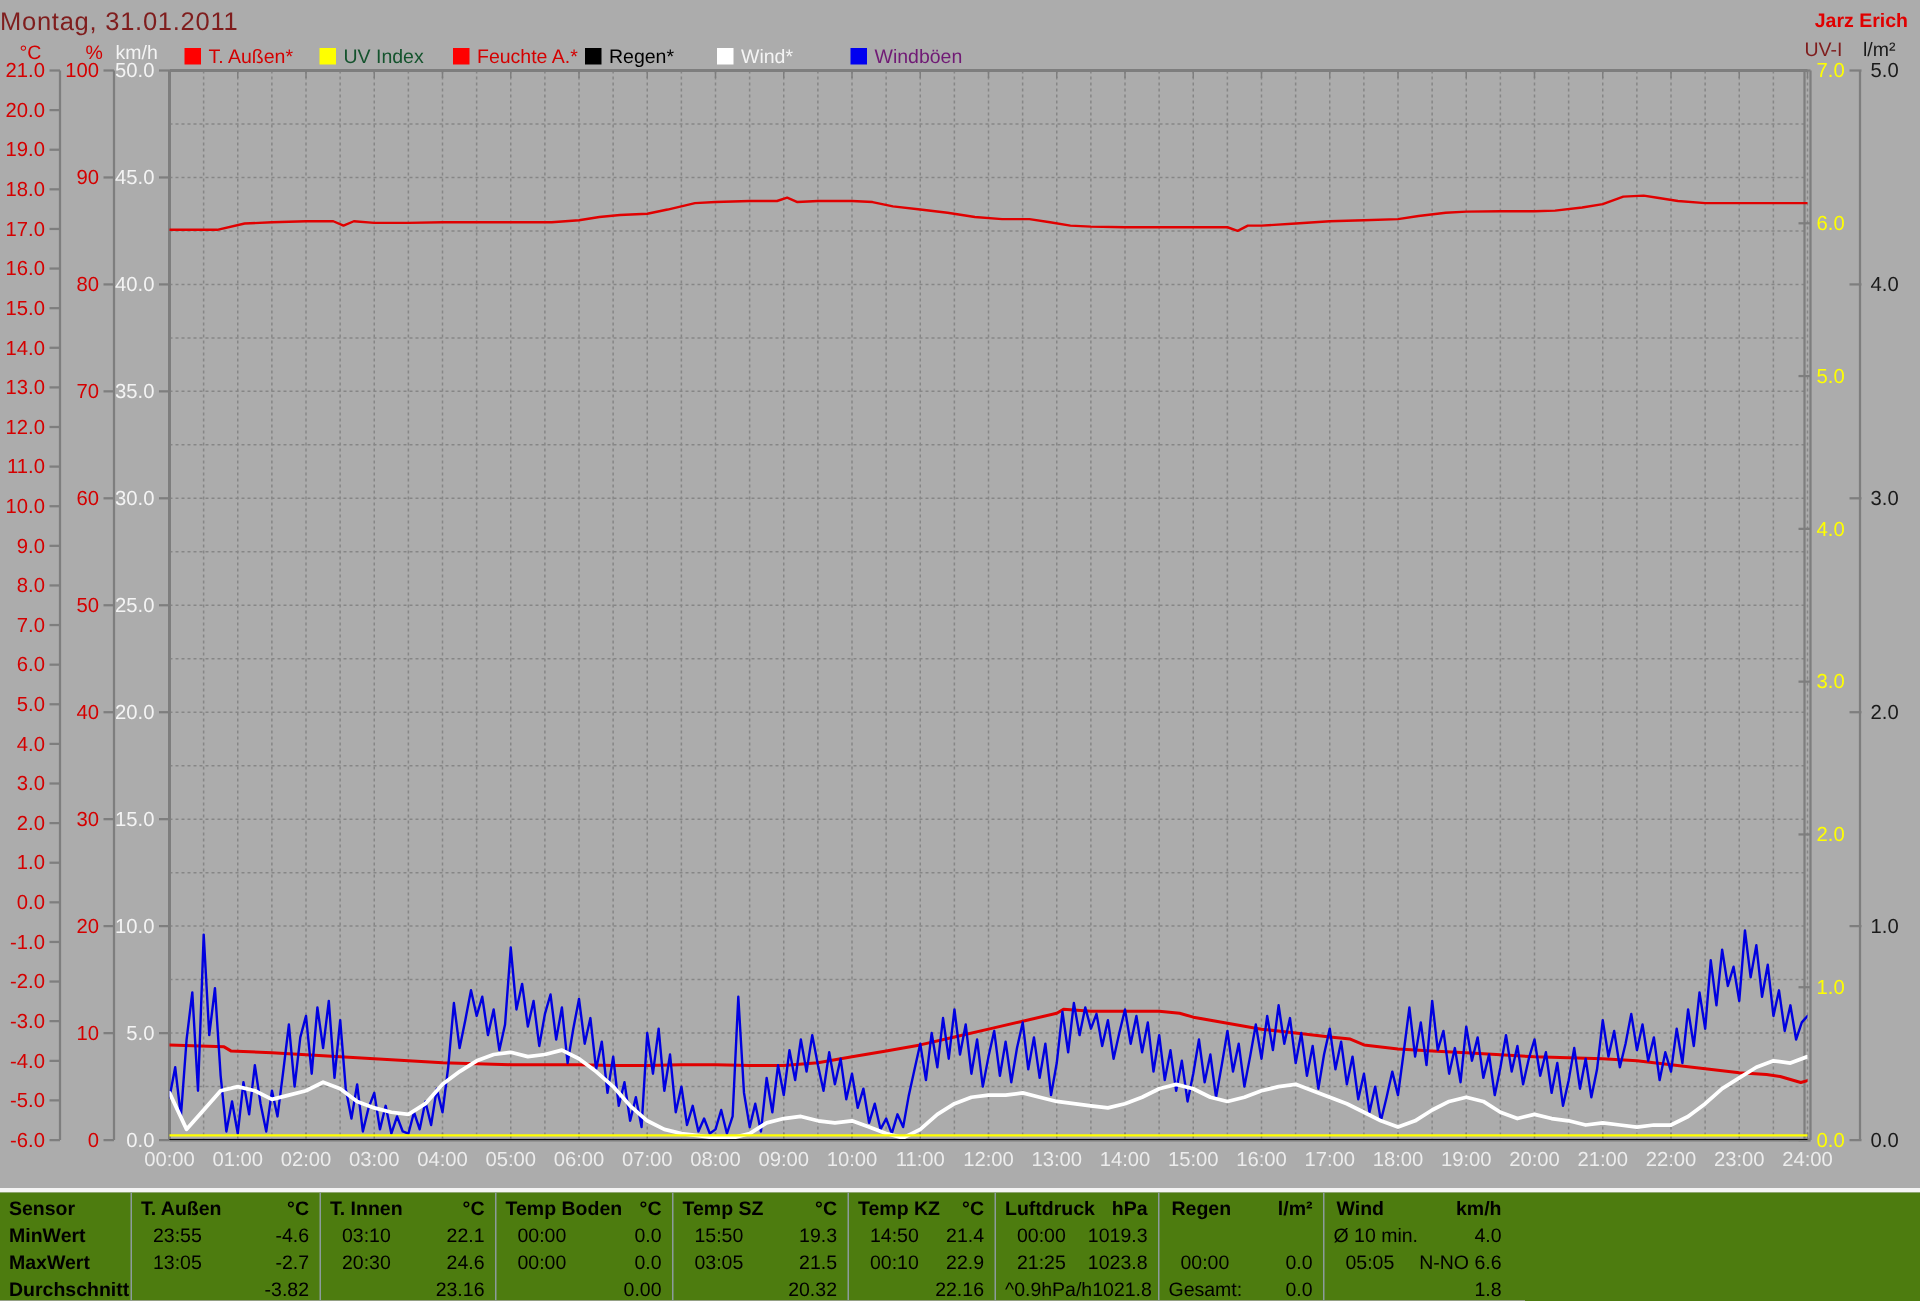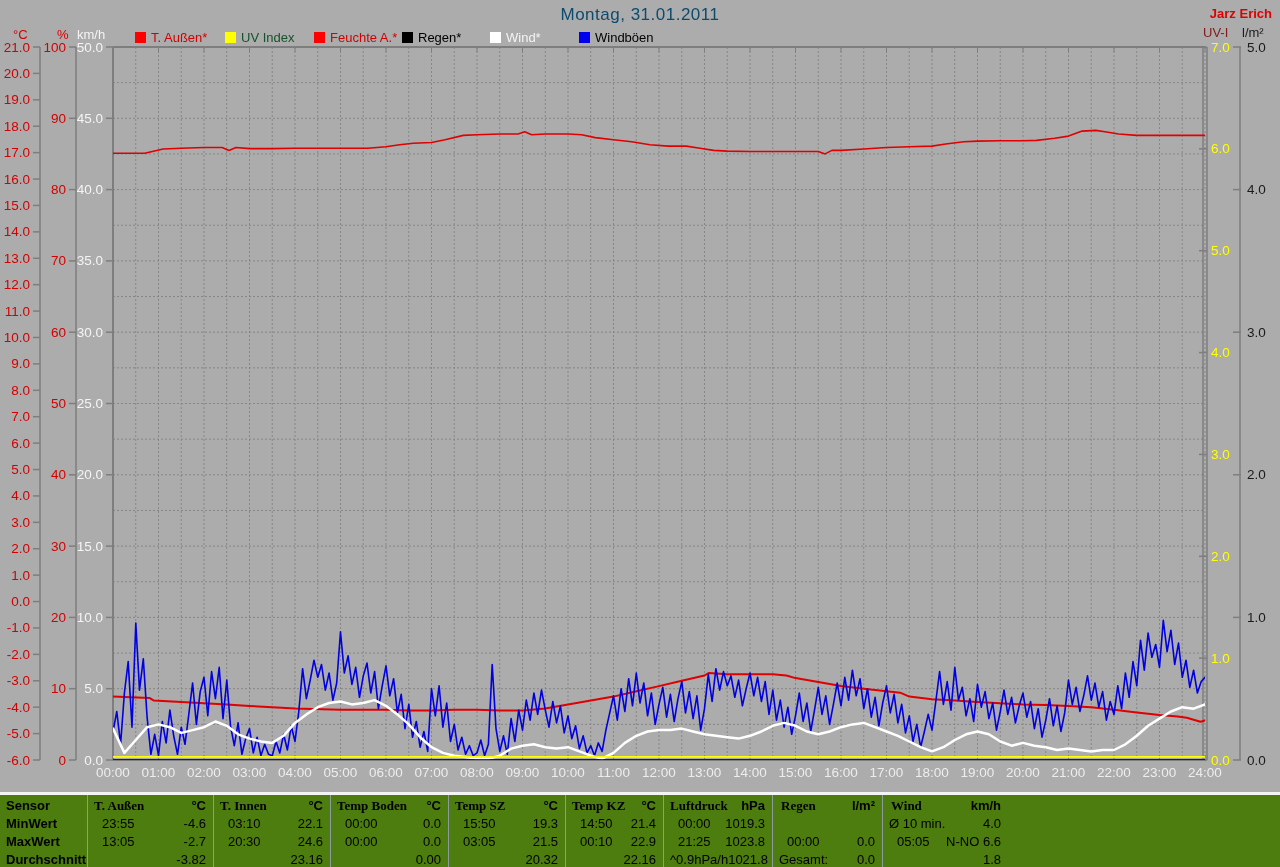--- a/index.html
+++ b/index.html
@@ -3,38 +3,38 @@
 <meta charset="utf-8">
 <style>
   html,body{margin:0;padding:0;}
   body{
     width:1280px;height:867px;overflow:hidden;position:relative;
     background:#ACACAC;
     font-family:"Liberation Sans", sans-serif;
     -webkit-font-smoothing:none;
   }
   .abs{position:absolute;}
-  #page-title{left:0;right:0;top:5px;text-align:center;color:#0c4a6e;font-size:17px;letter-spacing:0.5px;}
+  #page-title{left:0;right:0;top:5px;color:#7f1d1d;font-size:17px;letter-spacing:0.5px;}
   #user-name{left:1080px;width:192px;top:6px;text-align:right;color:#E00000;font-size:13px;font-weight:bold;}
   .unit-hdr{top:27px;font-size:13px;}
   #unit-c{left:13px;color:#D40000;}
   #unit-pct{left:57px;color:#D40000;}
   #unit-kmh{left:77px;color:#F4F4F4;}
   #unit-uv{left:1203px;top:25px;color:#7f1d1d;}
   #unit-lm2{left:1242px;top:25px;color:#1A1A1A;}
-  #legend{left:12px;top:30px;width:1152px;height:16px;padding-left:28px;}
+  #legend{left:0;top:30px;width:1152px;height:16px;padding-left:28px;}
   .legend-item{position:absolute;top:0;display:flex;align-items:center;gap:5px;font-size:13px;white-space:nowrap;}
   .legend-swatch{width:11px;height:11px;display:inline-block;}
   #stats-strip{left:0;top:792px;width:1280px;height:3px;background:#F4F4F4;}
   #stats-table{left:0;top:795px;width:1280px;height:72px;background:#4d7c0f;color:#000;font-size:13px;}
   .tcol{position:absolute;top:0;height:72px;}
   .tcol.sep{border-left:1px solid #8C9B9B;}
   .trow{height:18px;line-height:18px;display:flex;justify-content:space-between;white-space:nowrap;overflow:visible;}
   .trow .lt{padding-left:14px;}
-  .trow .lt.h{padding-left:8px;font-weight:bold;font-family:Liberation Serif, serif;}
+  .trow .lt.h{padding-left:8px;font-weight:bold;}
   .trow .rt{padding-right:8px;text-align:right;}
   .trow .rt.h{font-weight:bold;}
   .rowlabels .trow{font-weight:bold;padding-left:6px;display:block;}
 </style>
 </head>
 <body>
 
 <svg id="chart-svg" class="abs" style="left:0;top:0" width="1280" height="795" xmlns="http://www.w3.org/2000/svg">
     <g>
       <line x1="113" y1="47" x2="113" y2="760" stroke="#868686" stroke-width="1" stroke-dasharray="2 2"></line>
@@ -365,21 +365,21 @@
     <div class="legend-item" style="left: 390px;">
       <span class="legend-swatch" style="background: rgb(0, 0, 0);"></span>
       <span style="color: rgb(0, 0, 0);">Regen*</span>
     </div>
     <div class="legend-item" style="left: 478px;">
       <span class="legend-swatch" style="background: rgb(255, 255, 255);"></span>
       <span style="color: rgb(244, 244, 244);">Wind*</span>
     </div>
     <div class="legend-item" style="left: 567px;">
       <span class="legend-swatch" style="background: rgb(0, 0, 240);"></span>
-      <span style="color: #000000;">Windböen</span>
+      <span style="color: #701a75;">Windböen</span>
     </div>
   </div>
 
 <div id="stats-strip" class="abs"></div>
 <div id="stats-table" class="abs">
     <div class="tcol rowlabels" style="left: 0px; width: 87px; padding-top: 2px;">
       <div class="trow">Sensor</div>
       <div class="trow">MinWert</div>
       <div class="trow">MaxWert</div>
       <div class="trow">Durchschnitt</div>

